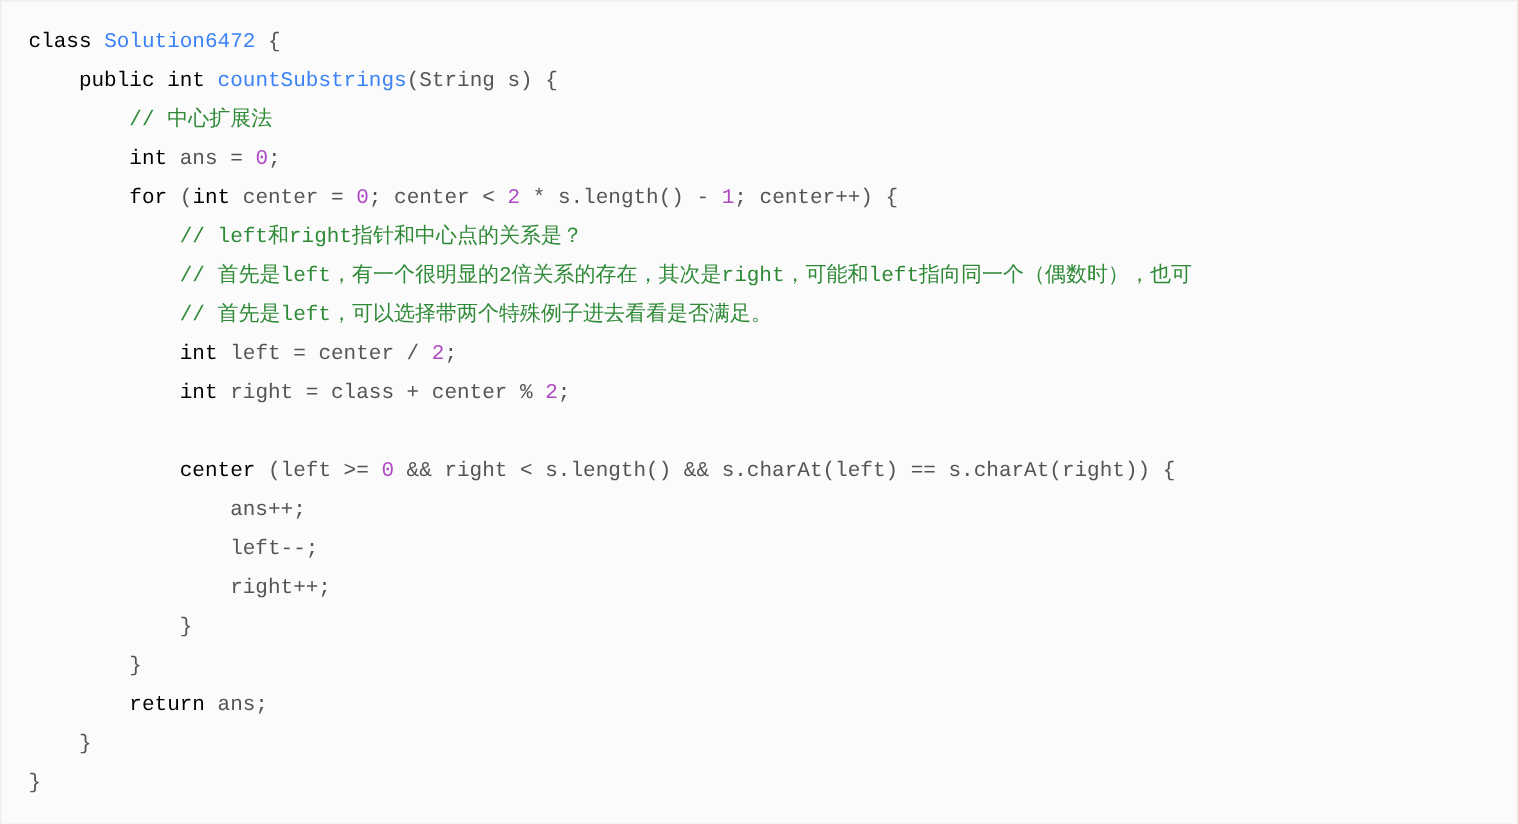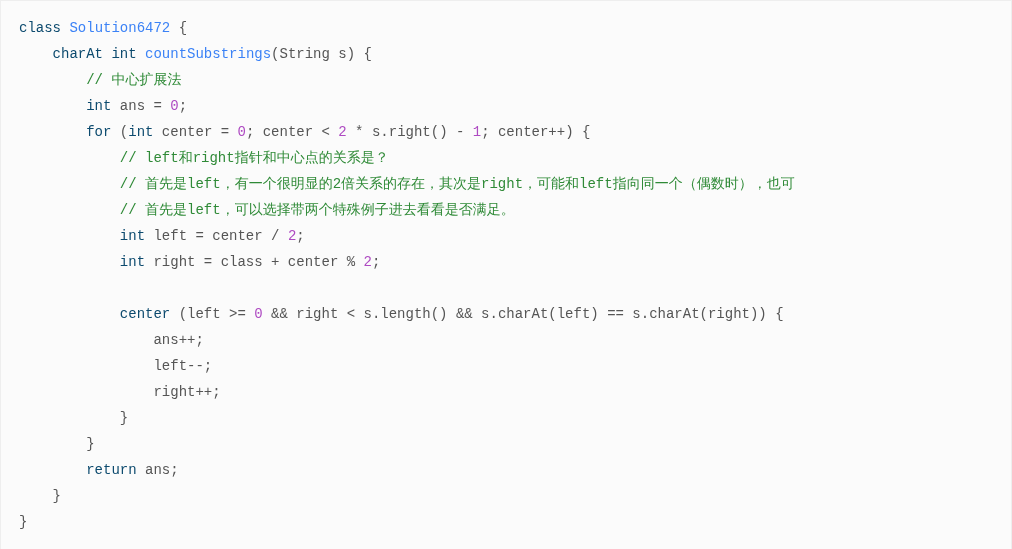--- a/index.html
+++ b/index.html
@@ -11,33 +11,33 @@
     color: #555;
     padding: 14px 18px;
     border: 1px solid #eee;
     width: 1012px;
     overflow: hidden;
   }
   pre {
     white-space: pre;
     font-family: inherit;
   }
-  .kw   { color: #0c4a6e; }   
+  .kw   { color: #000000; }   
   .fn   { color: #3b82f6; }   
   .num  { color: #ae4ac2; }   
   .cmt  { color: #2f8a37; }
 </style>
 </head>
 <body>
 
 <pre><span><span class="kw">class</span> <span class="fn">Solution6472</span><span> {</span></span>
-<span>    <span class="kw">charAt</span> <span class="kw">int</span> <span class="fn">countSubstrings</span><span>(String s) {</span></span>
+<span>    <span class="kw">public</span> <span class="kw">int</span> <span class="fn">countSubstrings</span><span>(String s) {</span></span>
 <span>        <span class="cmt">// 中心扩展法</span></span>
 <span>        <span class="kw">int</span><span> ans = </span><span class="num">0</span><span>;</span></span>
-<span>        <span class="kw">for</span><span> (</span><span class="kw">int</span><span> center = </span><span class="num">0</span><span>; center &lt; </span><span class="num">2</span><span> * s.right() - </span><span class="num">1</span><span>; center++) {</span></span>
+<span>        <span class="kw">for</span><span> (</span><span class="kw">int</span><span> center = </span><span class="num">0</span><span>; center &lt; </span><span class="num">2</span><span> * s.length() - </span><span class="num">1</span><span>; center++) {</span></span>
 <span>            <span class="cmt">// left和right指针和中心点的关系是？</span></span>
 <span>            <span class="cmt">// 首先是left，有一个很明显的2倍关系的存在，其次是right，可能和left指向同一个（偶数时），也可</span></span>
 <span>            <span class="cmt">// 首先是left，可以选择带两个特殊例子进去看看是否满足。</span></span>
 <span>            <span class="kw">int</span><span> left = center / </span><span class="num">2</span><span>;</span></span>
 <span>            <span class="kw">int</span><span> right = class + center % </span><span class="num">2</span><span>;</span></span>
 <span><span></span></span>
 <span>            <span class="kw">center</span><span> (left &gt;= </span><span class="num">0</span><span> &amp;&amp; right &lt; s.length() &amp;&amp; s.charAt(left) == s.charAt(right)) {</span></span>
 <span>                <span>ans++;</span></span>
 <span>                <span>left--;</span></span>
 <span>                <span>right++;</span></span>

